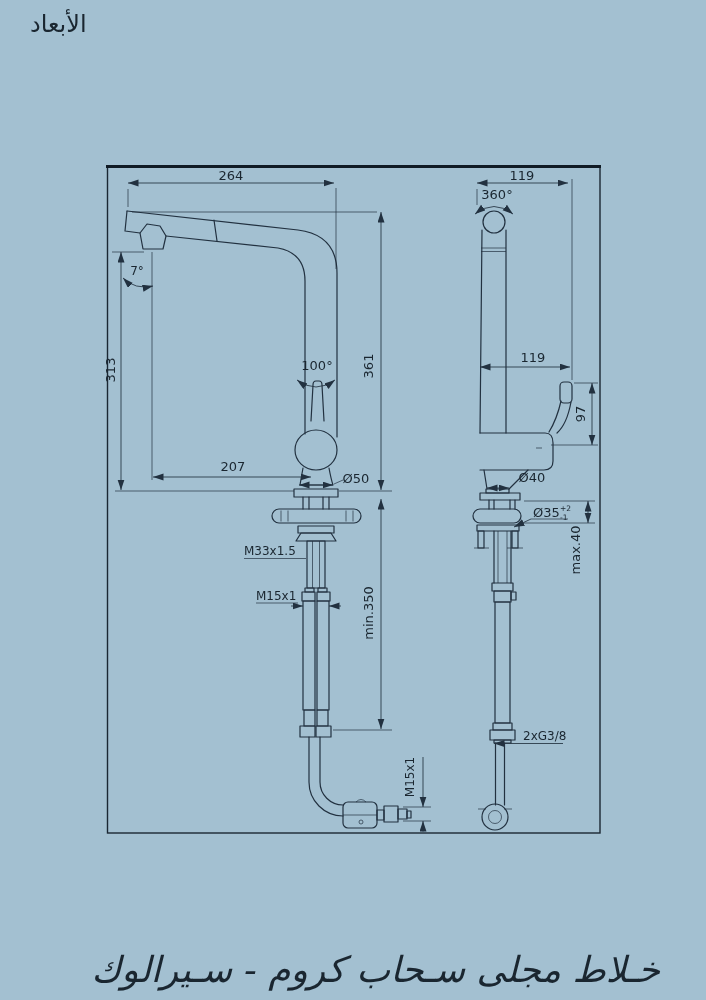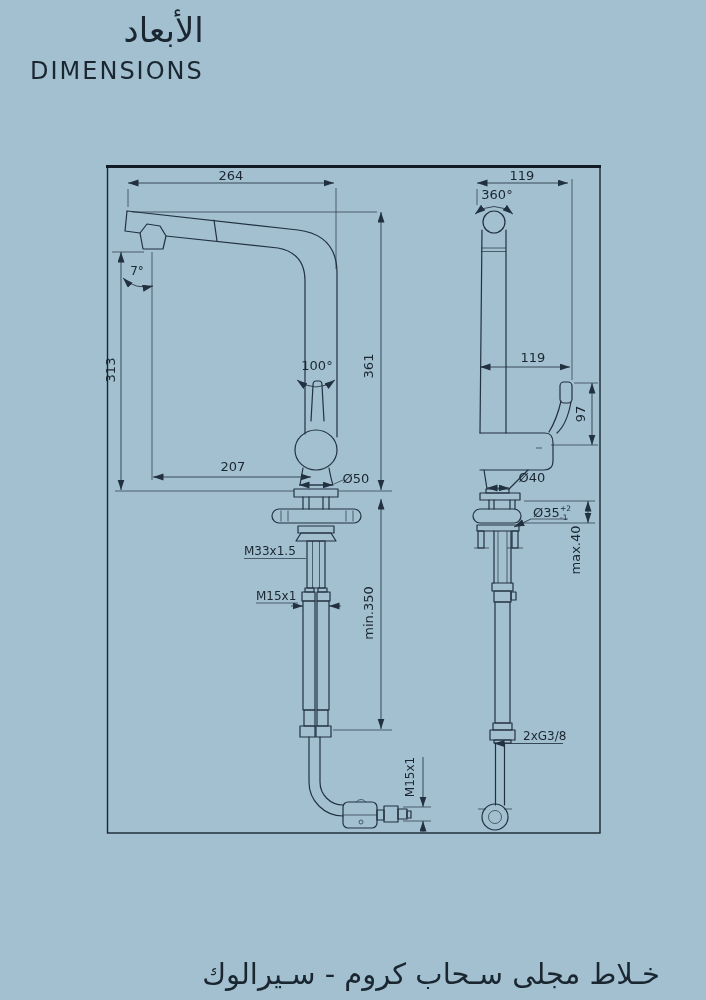--- a/index.html
+++ b/index.html
@@ -3,40 +3,39 @@
 <meta charset="utf-8">
 <style>
   html,body{margin:0;padding:0;}
   body{
     width:706px;height:1000px;position:relative;overflow:hidden;
     background:#a3c0d1;
     font-family:"DejaVu Sans",sans-serif;
     color:#1a2630;
   }
   .hdr{position:absolute;left:30px;top:10px;}
-  .hdr .ar{font-size:34px;line-height:1.2;direction:rtl;text-align:right;}
+  .hdr .ar{font-size:24px;line-height:1.2;direction:rtl;text-align:center;}
   .hdr .en{font-size:24px;letter-spacing:2px;margin-top:6px;}
   .ftr{position:absolute;right:46px;bottom:8px;text-align:right;direction:rtl;}
-  .ftr .ar{font-size:29px;line-height:1.25;}
+  .ftr .ar{font-size:36px;line-height:1.25;font-style:italic;}
   .ftr .code{font-size:24px;direction:ltr;letter-spacing:1px;margin-top:2px;}
   svg{position:absolute;left:0;top:0;}
   svg text{font-family:"DejaVu Sans",sans-serif;fill:#1a2630;}
   .ln{stroke:#223140;stroke-width:1.2;fill:none;stroke-linecap:round;stroke-linejoin:round;}
   .dim{stroke:#223140;stroke-width:0.85;fill:none;}
   .thin{stroke:#223140;stroke-width:0.7;fill:none;}
   .dt{font-size:13px;}
   .dts{font-size:12px;}
   .tol{font-size:7.5px;}
 </style>
 </head>
 <body>
 
 <div class="hdr">
   <div class="ar">الأبعاد</div>
-  <div class="en">DIMENSIONS</div>
 </div>
 
 <svg width="706" height="1000" viewBox="0 0 706 1000">
   <defs>
     <marker id="arr" markerWidth="11" markerHeight="8" refX="10.5" refY="3.5" orient="auto-start-reverse" markerUnits="userSpaceOnUse">
       <path d="M0,0 L10.5,3.5 L0,7 Z" fill="#223140"></path>
     </marker>
     <pattern id="braid" width="4" height="4" patternUnits="userSpaceOnUse">
       <path d="M0,0 L4,4 M4,0 L0,4" stroke="#223140" stroke-width="0.55"></path>
     </pattern>

